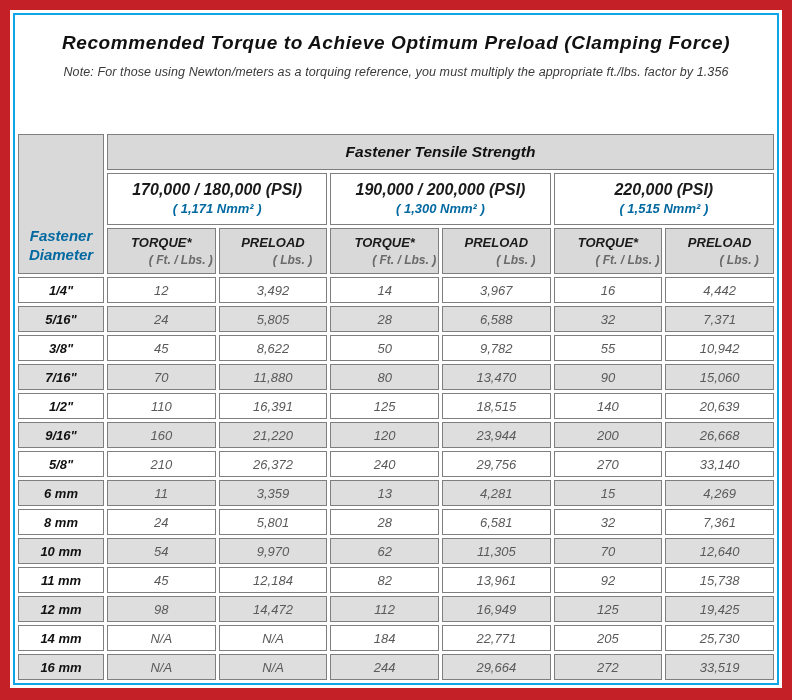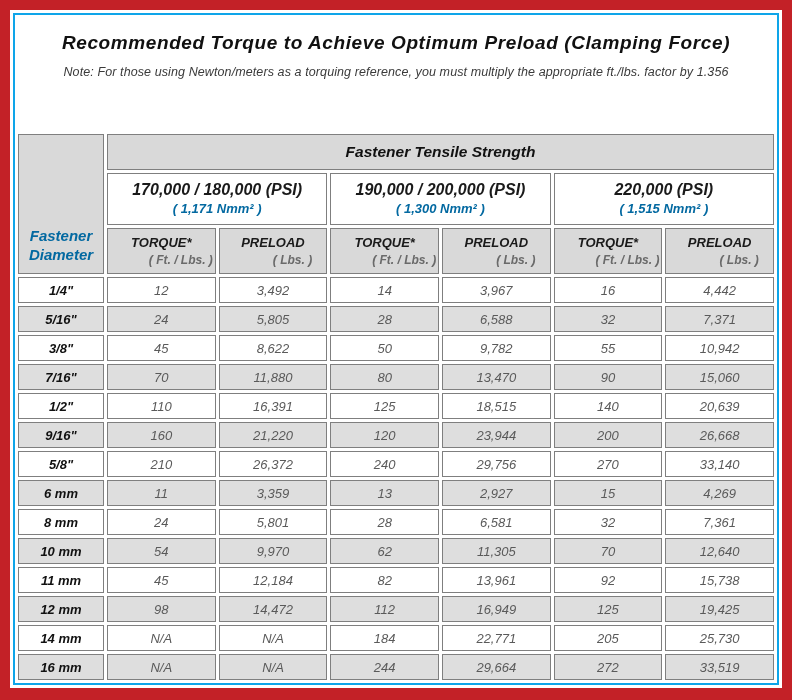--- a/index.html
+++ b/index.html
@@ -261,21 +261,21 @@
             <td>240</td>
             <td>29,756</td>
             <td>270</td>
             <td>33,140</td>
           </tr>
           <tr>
             <td class="diam">6 mm</td>
             <td>11</td>
             <td>3,359</td>
             <td>13</td>
-            <td>2,927</td>
+            <td>4,281</td>
             <td>15</td>
             <td>4,269</td>
           </tr>
           <tr>
             <td class="diam">8 mm</td>
             <td>24</td>
             <td>5,801</td>
             <td>28</td>
             <td>6,581</td>
             <td>32</td>

